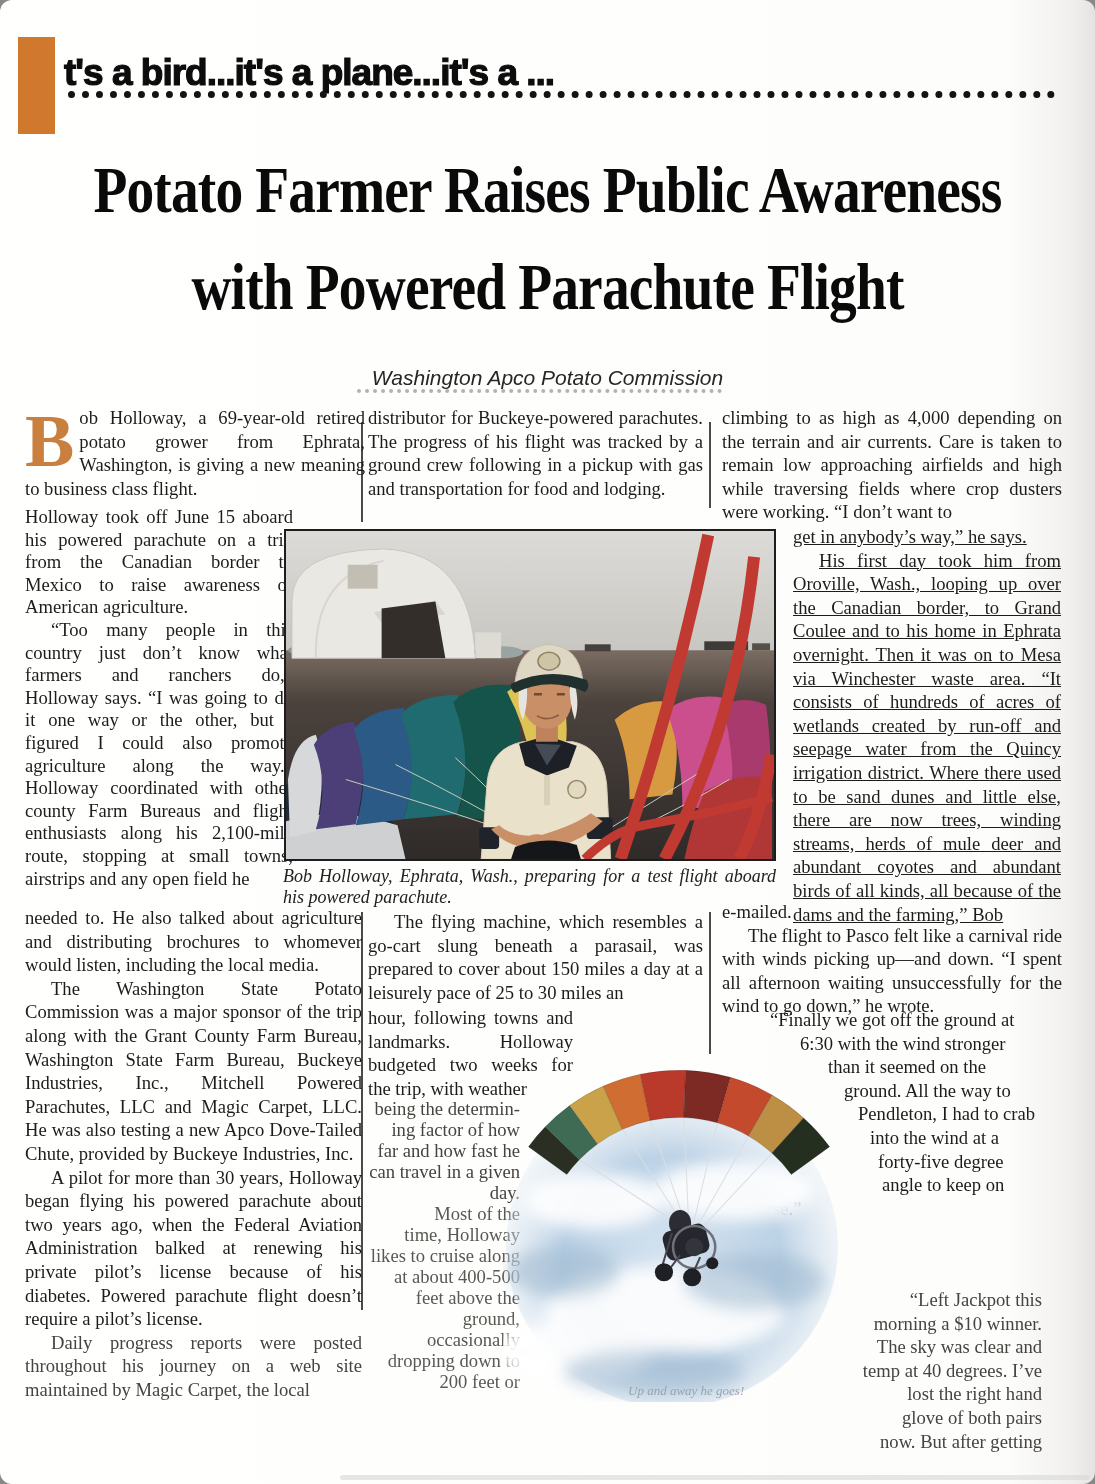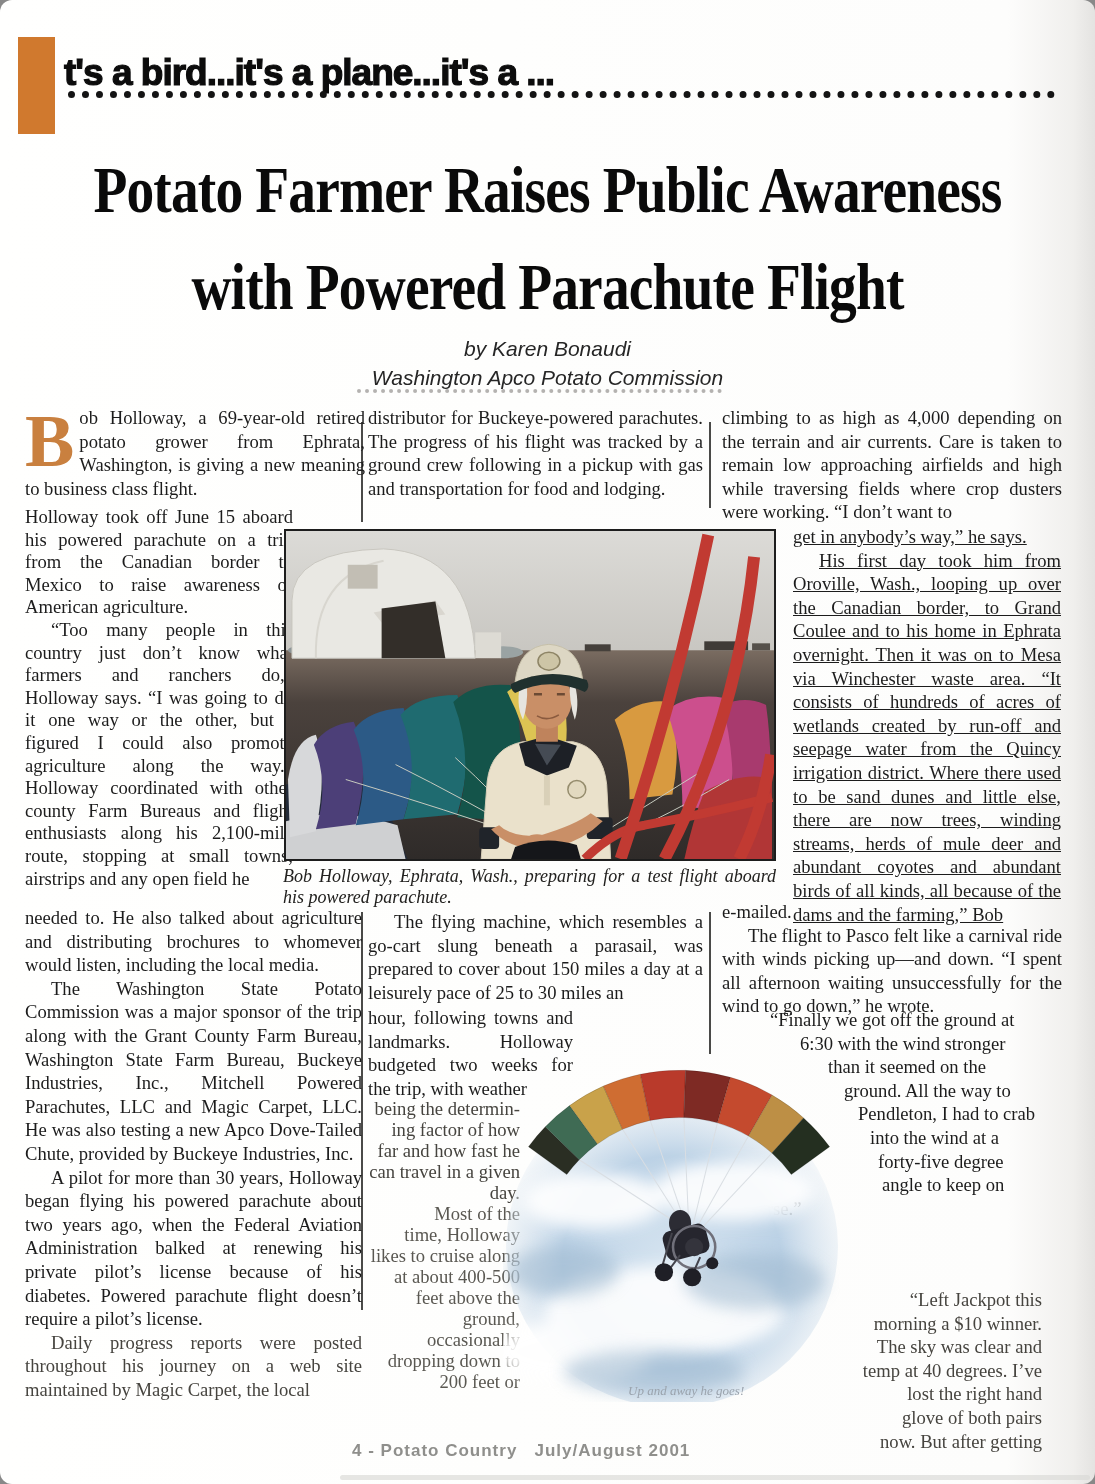--- a/index.html
+++ b/index.html
@@ -57,21 +57,20 @@
 <body>
 
 <div id="page">
 
   <div class="abs accent-bar"></div>
   <div class="abs kicker">t's a bird...it's a plane...it's a ...</div>
   <div class="abs kicker-dots"></div>
 
   <div class="abs title t1">Potato Farmer Raises Public Awareness</div>
   <div class="abs title t2">with Powered Parachute Flight</div>
-  <div class="abs byline by1">by Karen Bonaudi</div>
   <div class="abs byline by2">Washington Apco Potato Commission</div>
   <div class="abs byline-dots"></div>
 
   <div class="abs rule" style="left:361px;top:422px;height:100px;"></div>
   <div class="abs rule" style="left:361px;top:912px;height:398px;"></div>
   <div class="abs rule" style="left:709px;top:422px;height:86px;"></div>
   <div class="abs rule" style="left:709px;top:912px;height:142px;"></div>
 
   <div class="abs body-text" style="left:25px;top:406px;width:340px;">
     <p><span class="dropcap">B</span><span>ob Holloway, a 69-year-old retired potato grower from Ephrata, Washington, is giving a new meaning to business class flight.</span></p>
@@ -268,16 +267,15 @@
         <circle cx="190" cy="196" r="9" fill="#34343c"></circle>
         <path d="M168 182 L158 216 M196 206 L188 224 M176 204 L164 220" stroke="#44444c" stroke-width="2"></path>
         <circle cx="160" cy="221" r="9" fill="#1f1f26"></circle>
         <circle cx="188" cy="226" r="9" fill="#1f1f26"></circle>
         <circle cx="208" cy="212" r="6" fill="#1f1f26"></circle>
       </g>
     </svg>
   </figure>
   <figcaption class="abs caption2">Up and away he goes!</figcaption>
 
-  <div class="abs footer">4 - Potato Country   July/August 2001</div>
   <div class="abs bottom-smudge"></div>
 
 </div>
 
 </body></html>

